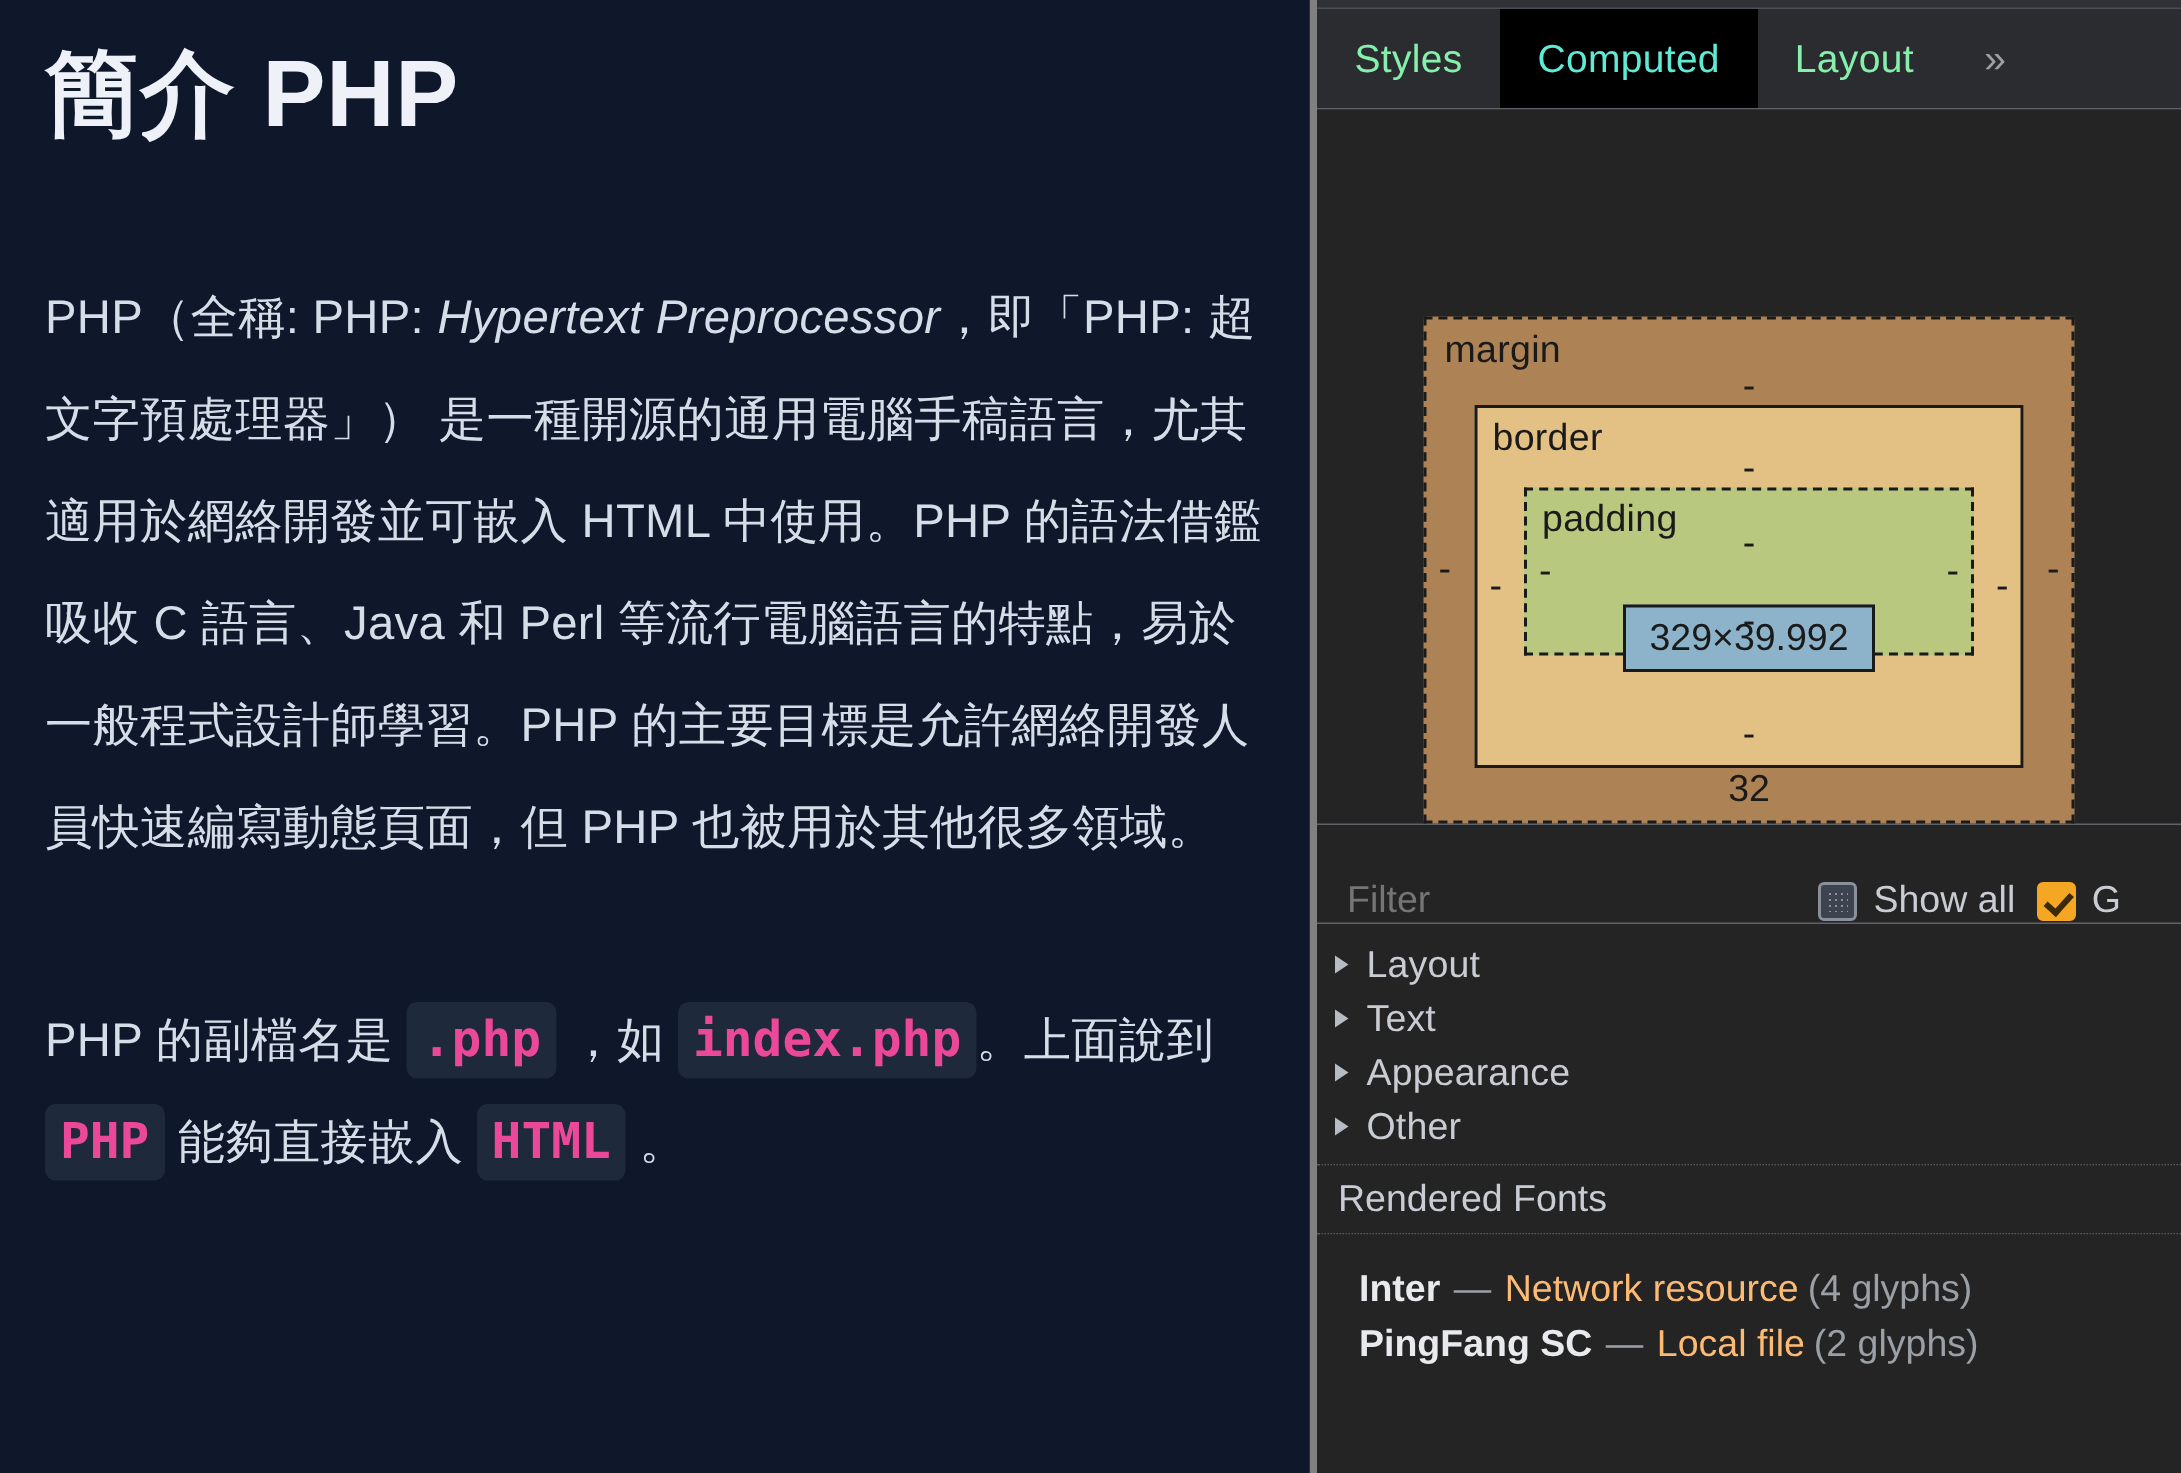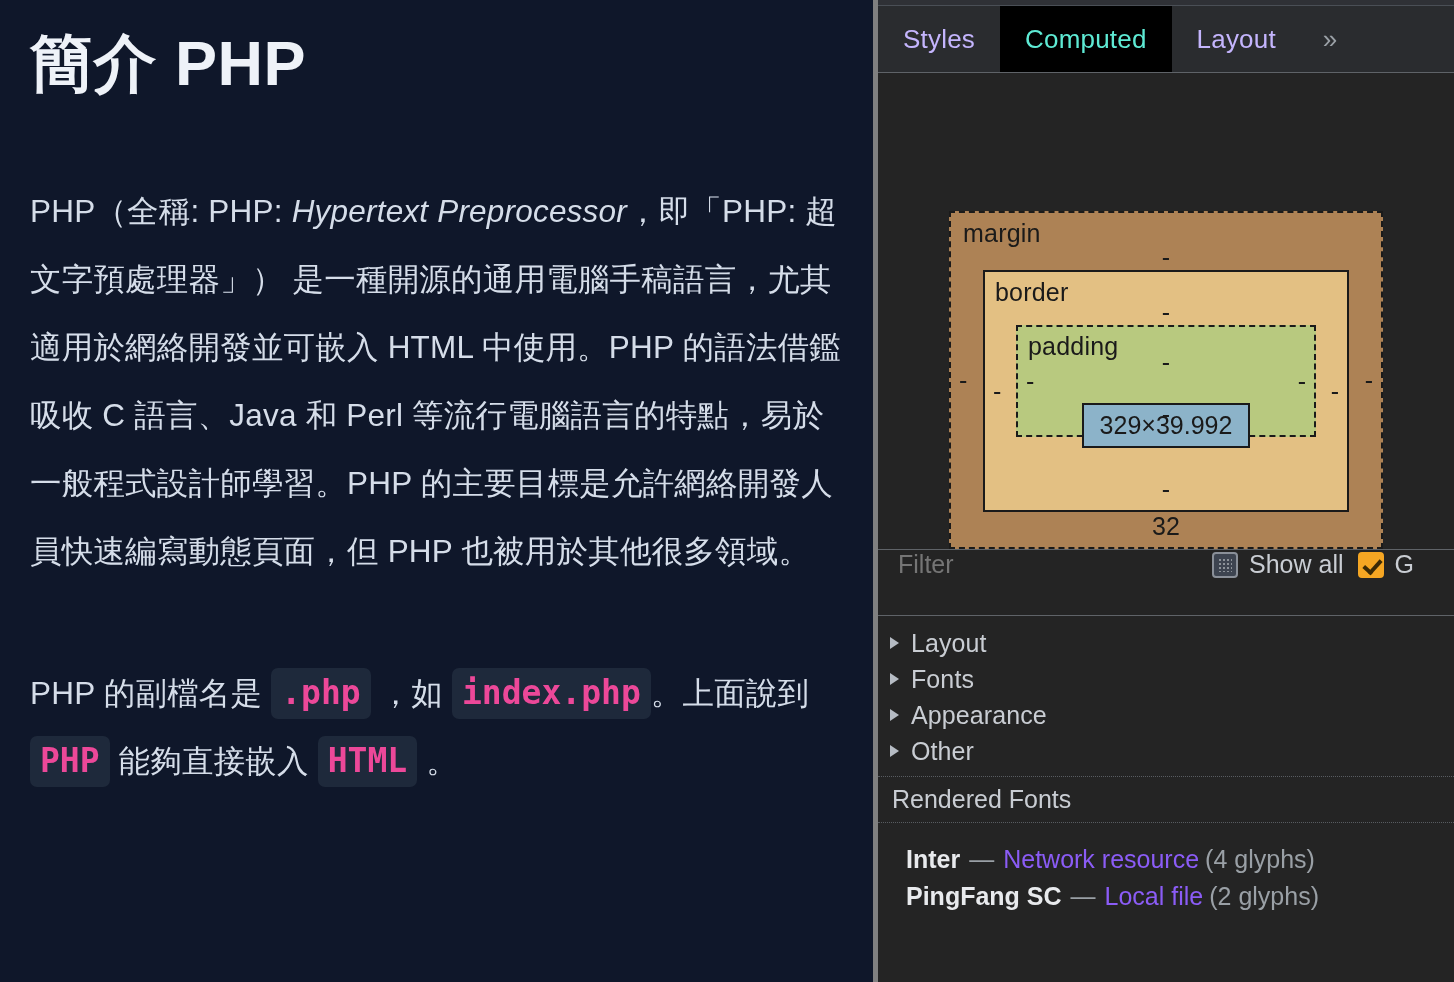--- a/index.html
+++ b/index.html
@@ -106,21 +106,21 @@
     align-items: stretch;
     border-bottom: 1px solid #5f6368;
     position: relative;
   }
 
   .dt-tab {
     display: flex;
     align-items: center;
     justify-content: center;
     padding: 0 25px;
-    color: #c4b5fd;
+    color: #86efac;
     font-size: 26px;
     letter-spacing: .2px;
     cursor: pointer;
     user-select: none;
   }
   .dt-tab.selected {
     background: #000000;
     color: #5eead4;
   }
   .dt-more {
@@ -225,21 +225,21 @@
   }
   .bm-side.left  { left: 8px; }
   .bm-side.right { right: 8px; }
 
   
   .dt-filterbar {
     flex: 0 0 66px;
     background: #242424;
     border-bottom: 1px solid #5f6368;
     display: flex;
-    align-items: flex-start;
+    align-items: flex-end;
     padding: 0 0 0 20px;
     gap: 0;
     overflow: hidden;
   }
   .filter-input {
     color: #9aa0a6;
     font-size: 25px;
     background: transparent;
     border: none;
     outline: none;
@@ -340,21 +340,21 @@
     padding: 18px 0 0 28px;
   }
   .font-row {
     font-size: 25px;
     line-height: 37px;
     color: #c9cdd3;
     white-space: nowrap;
   }
   .font-name { font-weight: 700; color: #e8eaed; }
   .font-dash { color: #9aa0a6; padding: 0 9px; }
-  .font-origin { color: #8b5cf6; text-align: center; }
+  .font-origin { color: #fdba74; text-align: center; }
   .font-glyphs { color: #9aa0a6; padding-left: 6px; }
 </style>
 </head>
 <body>
 
 <div class="page-pane">
   <div class="page-inner">
     <h1 class="page-title">簡介 PHP</h1>
 
     <p class="page-para para-1"><span>PHP（全稱: PHP: </span><em class="ital">Hypertext Preprocessor</em><span>，即「PHP: 超文字預處理器」） 是一種開源的通用電腦手稿語言，尤其適用於網絡開發並可嵌入 HTML 中使用。PHP 的語法借鑑吸收 C 語言、Java 和 Perl 等流行電腦語言的特點，易於一般程式設計師學習。PHP 的主要目標是允許網絡開發人員快速編寫動態頁面，但 PHP 也被用於其他很多領域。</span></p>
@@ -416,21 +416,21 @@
     </label>
   </div>
 
   <div class="dt-catlist">
     <div class="cat-row">
       <span class="cat-arrow"></span>
       <span class="cat-label">Layout</span>
     </div>
     <div class="cat-row">
       <span class="cat-arrow"></span>
-      <span class="cat-label">Fonts</span>
+      <span class="cat-label">Text</span>
     </div>
     <div class="cat-row">
       <span class="cat-arrow"></span>
       <span class="cat-label">Appearance</span>
     </div>
     <div class="cat-row">
       <span class="cat-arrow"></span>
       <span class="cat-label">Other</span>
     </div>
   </div>

